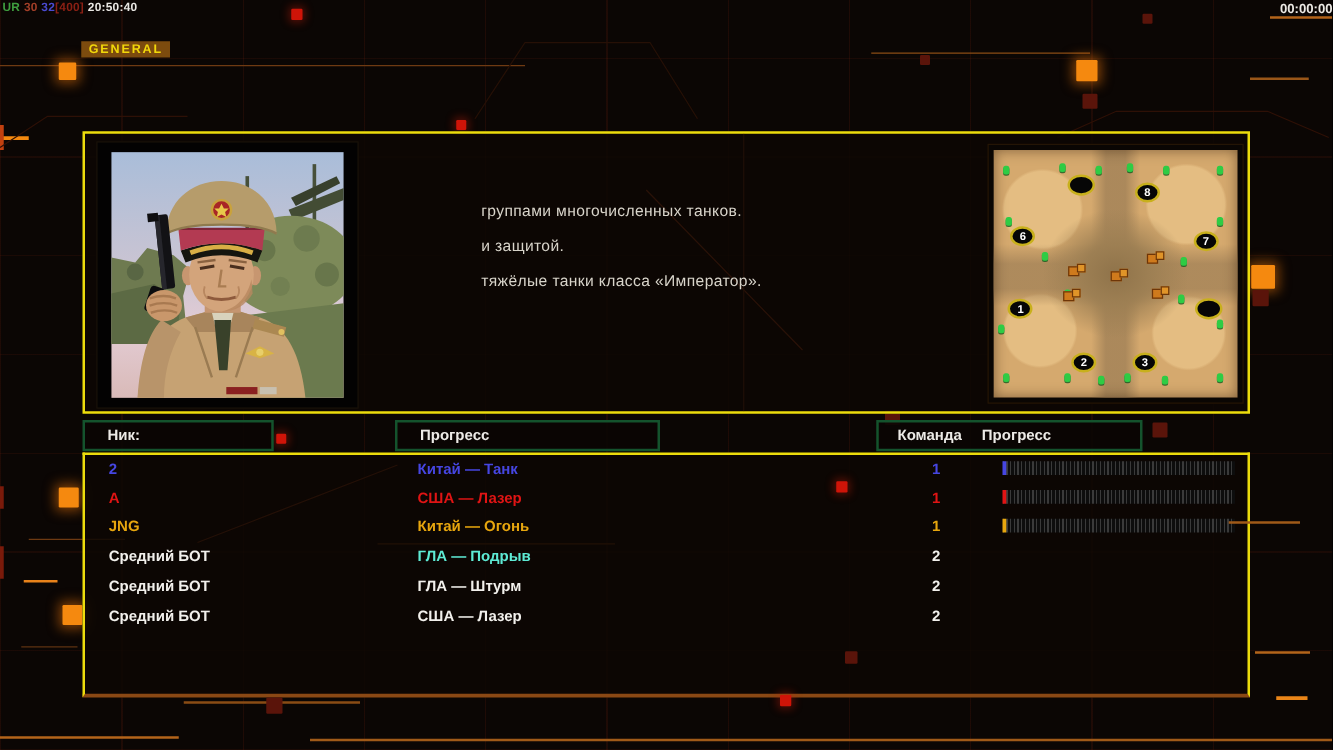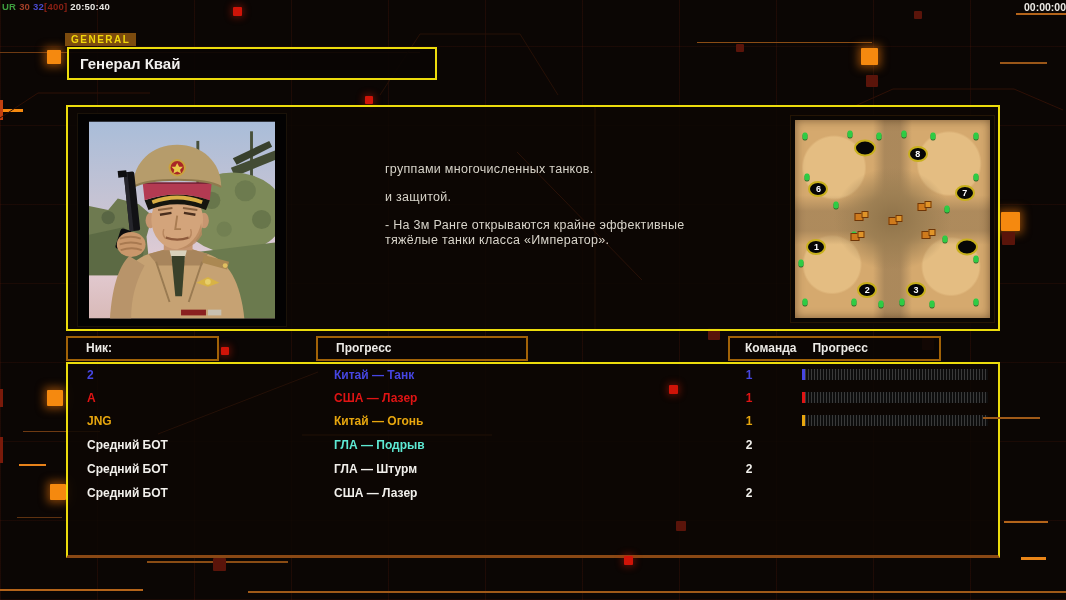--- a/index.html
+++ b/index.html
@@ -59,25 +59,25 @@
         line-height:12px;text-align:center;}
   .spot-empty{width:18px;height:13px;}
   .green{position:absolute;width:5px;height:7px;background:#2ecc44;border-radius:2px;
          transform:translate(-50%,-50%);box-shadow:0 1px 0 rgba(20,90,30,.8);}
   .bld{position:absolute;width:7px;height:6px;background:#cf7a1c;border:1px solid #6e3608;
        transform:translate(-50%,-50%);}
   .bld::after{content:"";position:absolute;left:6px;top:-3px;width:5px;height:5px;
        background:#e09428;border:1px solid #6e3608;}
   
   .hbox{position:absolute;top:336px;height:25px;z-index:5;box-sizing:border-box;
-        border:2px solid #a16207;background:rgba(10,5,3,.9);color:#eceae6;
+        border:2px solid #14532d;background:rgba(10,5,3,.9);color:#eceae6;
         font-weight:bold;font-size:12px;line-height:21px;padding-left:18px;}
   #hbox-nick{left:66px;width:153px;}
   #hbox-general{left:316px;width:212px;}
-  #hbox-team{left:701px;width:213px;padding-left:15px;margin-left:27px;}
+  #hbox-team{left:701px;width:213px;padding-left:15px;}
   #hbox-team span{margin-right:16px;}
   
   .prow{position:absolute;left:0;width:100%;height:22px;}
   .prow span{position:absolute;font-weight:bold;font-size:12px;line-height:14px;}
   .nick{left:19px;}
   .gen{left:266px;}
   .team{left:666px;width:30px;text-align:center;}
   .pbar{left:734px;top:1px;width:186px;height:11px;
         background:repeating-linear-gradient(90deg,#3a3a3a 0 1px,#0d0d0d 1px 3px);}
   .tick{position:absolute;left:0;top:0;width:3px;height:11px;}
@@ -134,23 +134,20 @@
   <div class="sq sqd" style="left:213px;top:558px;width:13px;height:13px;z-index:6"></div>
   <div class="sq sqd" style="left:1002px;top:232px;width:13px;height:13px"></div>
   <div class="sq sqd" style="left:866px;top:75px;width:12px;height:12px"></div>
 
   <div id="status-left">
     <span style="color: rgb(63, 158, 63);">UR</span><span style="color: rgb(163, 63, 40);">30</span><span style="margin-right: 0px; color: rgb(74, 74, 208);">32</span><span style="color: rgb(138, 32, 20);">[400]</span><span style="color: rgb(233, 231, 227);">20:50:40</span>
   </div>
   <div id="timer">00:00:00</div>
 
   <div id="gen-tag">GENERAL</div>
-  <div id="title-box">
-    <span>Генерал Квай</span>
-  </div>
 
   <div id="panel-info" class="panel">
     <svg class="pdecor" width="930" height="222">
       <line x1="449" y1="45" x2="574" y2="173" stroke="#2a1208"></line>
       <line x1="527" y1="0" x2="527" y2="222" stroke="#1f0f07"></line>
     </svg>
   </div>
 
   <div id="portrait-frame">
     <svg id="portrait" viewBox="0 0 194 205">
@@ -217,21 +214,20 @@
       <rect x="96" y="196" width="26" height="6" fill="#8a2020"></rect>
       <rect x="124" y="196" width="14" height="6" fill="#c8c0b0"></rect>
     </svg>
   </div>
 
   <div id="desc">
     <div class="dline"> группами многочисленных танков.</div>
     <div class="dline"></div>
     <div class="dline"> и защитой.</div>
     <div class="dline"></div>
-    <div class="dline">- На 3м Ранге открываются крайне эффективные</div>
     <div class="dline"> тяжёлые танки класса «Император».</div>
   </div>
 
   <div id="map-frame">
     <div id="minimap">
         <div class="spot spot-empty" style="left: 36%; top: 14%;"></div>
         <div class="spot" style="left: 63%; top: 17%;">8</div>
         <div class="spot" style="left: 12%; top: 35%;">6</div>
         <div class="spot" style="left: 87%; top: 37%;">7</div>
         <div class="spot" style="left: 11%; top: 64%;">1</div>

